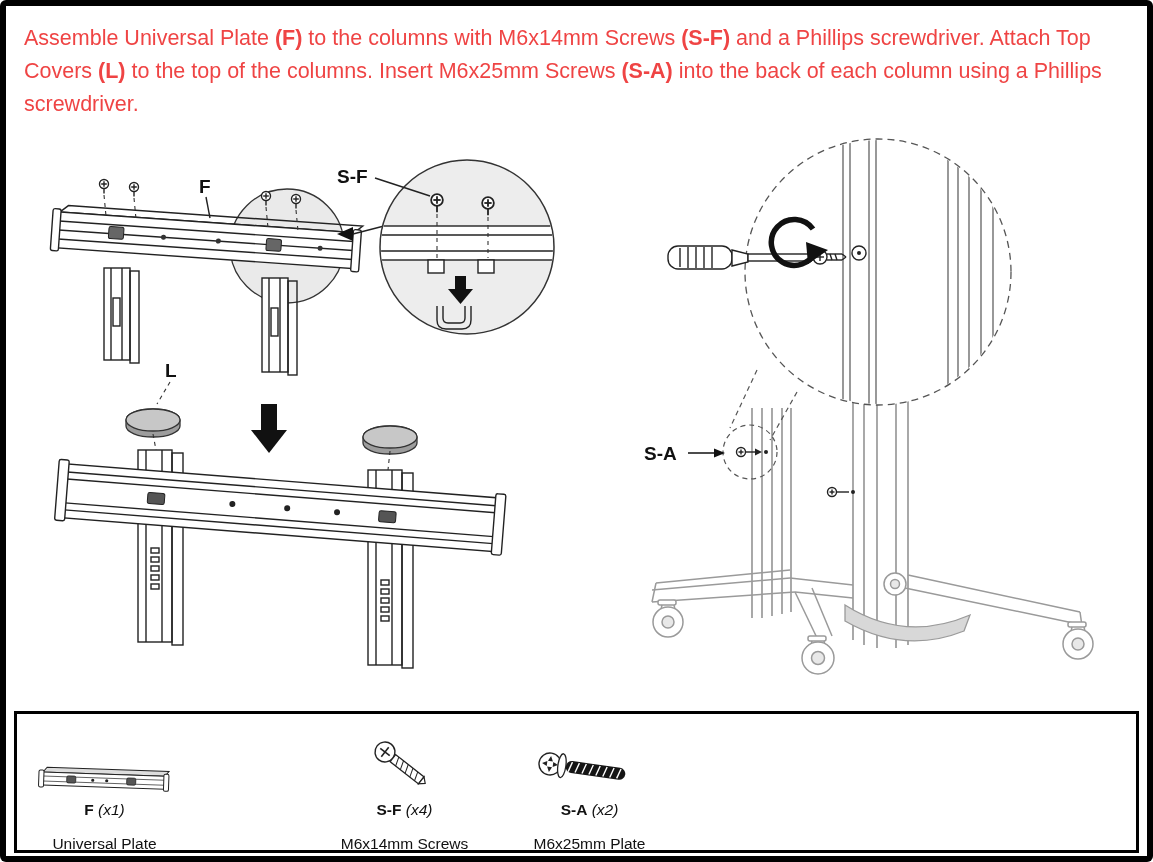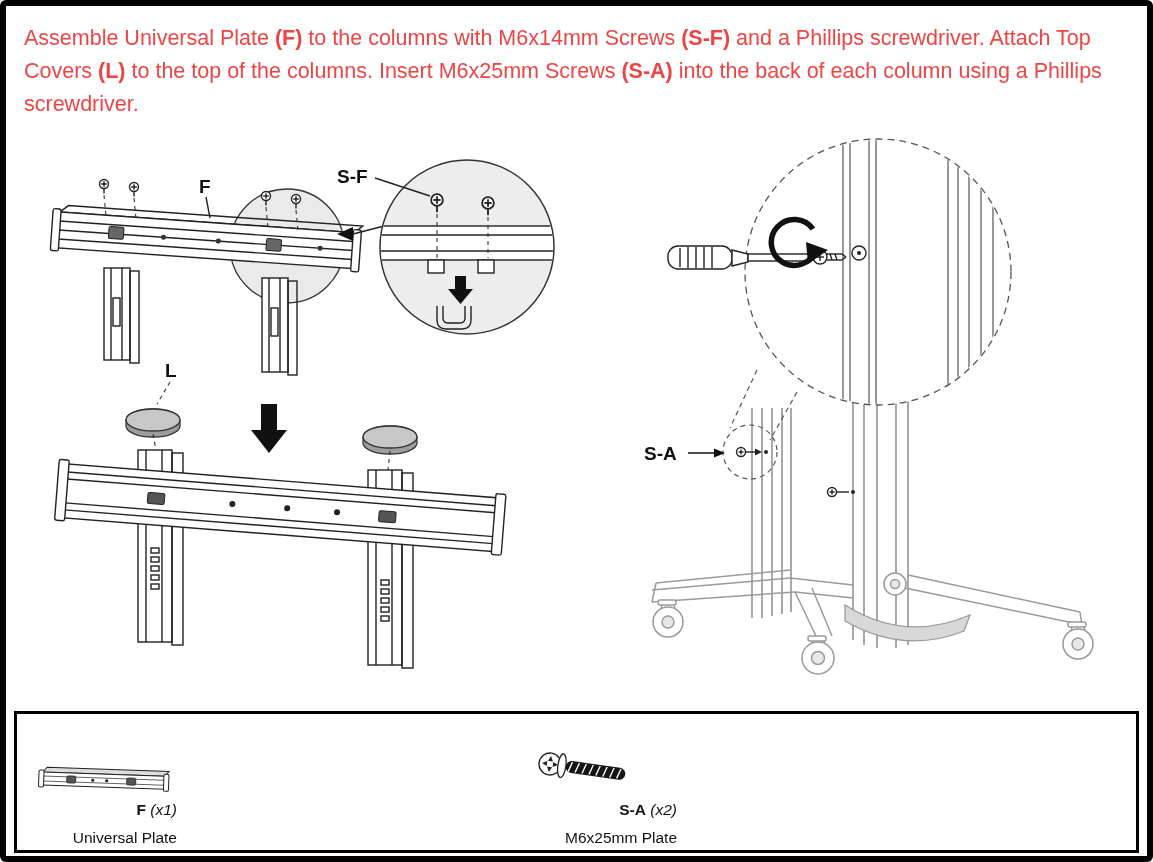--- a/index.html
+++ b/index.html
@@ -16,26 +16,26 @@
   .instructions{
     position:absolute;left:24px;top:22px;width:1100px;
     font-size:21.5px;line-height:33px;color:#ef4444;margin:0;
   }
   .instructions b{font-weight:700;}
   .diagram-svg{position:absolute;left:0;top:0;width:1153px;height:862px;}
   .parts-box{
     position:absolute;left:14px;top:711px;width:1125px;height:142px;
     border:3px solid #000;box-sizing:border-box;background:#fff;
   }
-  .part{position:absolute;top:24px;text-align:right;color:#111;}
+  .part{position:absolute;top:24px;text-align:center;color:#111;}
   .icon-wrap{height:56px;display:flex;align-items:flex-end;justify-content:center;}
   .part-label{font-size:15.5px;margin-top:7px;}
   .part-label b{font-weight:700;}
   .part-label i{font-style:italic;font-weight:400;}
-  .part-name{font-size:15.5px;margin-top:10px;}
+  .part-name{font-size:15.5px;margin-top:16px;}
   
   .ln{stroke:#222;stroke-width:1.4;fill:none;}
   .fw{fill:#fff;stroke:#222;stroke-width:1.4;}
   .dash{stroke:#333;stroke-width:1.1;fill:none;stroke-dasharray:4 4;}
   .blk{fill:#111;}
   text.dlabel{font-family:"Liberation Sans","DejaVu Sans",sans-serif;font-weight:700;font-size:19px;fill:#111;}
 </style>
 </head>
 <body>
 
@@ -327,20 +327,40 @@
             <rect x="4" y="10" width="5" height="17" rx="1.5" fill="#fff" stroke="#222" stroke-width="1"></rect>
             <rect x="129" y="10" width="5" height="17" rx="1.5" fill="#fff" stroke="#222" stroke-width="1"></rect>
           </g>
         </svg>
       </div>
       <div class="part-label"><b>F</b> <i>(x1)</i></div>
       <div class="part-name">Universal Plate</div>
     </div>
 
 
+    <div class="part" style="left:300px;width:175px">
+      <div class="icon-wrap">
+        <svg width="84" height="58" viewBox="0 0 84 58">
+          <g transform="rotate(38 22 16)">
+            <circle cx="22" cy="16" r="10" fill="#fff" stroke="#222" stroke-width="1.4"></circle>
+            <line x1="16" y1="16" x2="28" y2="16" stroke="#222" stroke-width="1.6"></line>
+            <line x1="22" y1="10" x2="22" y2="22" stroke="#222" stroke-width="1.6"></line>
+            <rect x="32" y="11.5" width="36" height="9" fill="#fff" stroke="#222" stroke-width="1.3"></rect>
+            <line x1="36" y1="11.5" x2="39" y2="20.5" stroke="#222" stroke-width="1"></line>
+            <line x1="42" y1="11.5" x2="45" y2="20.5" stroke="#222" stroke-width="1"></line>
+            <line x1="48" y1="11.5" x2="51" y2="20.5" stroke="#222" stroke-width="1"></line>
+            <line x1="54" y1="11.5" x2="57" y2="20.5" stroke="#222" stroke-width="1"></line>
+            <line x1="60" y1="11.5" x2="63" y2="20.5" stroke="#222" stroke-width="1"></line>
+            <polygon points="68,11.5 73,16 68,20.5" fill="#fff" stroke="#222" stroke-width="1.2"></polygon>
+          </g>
+        </svg>
+      </div>
+      <div class="part-label"><b>S-F</b> <i>(x4)</i></div>
+      <div class="part-name">M6x14mm Screws</div>
+    </div>
 
     <div class="part" style="left:485px;width:175px">
       <div class="icon-wrap">
         <svg width="112" height="48" viewBox="0 0 112 48">
           <g transform="rotate(8 16 18)">
             <circle cx="16" cy="18" r="11" fill="#fff" stroke="#222" stroke-width="1.4"></circle>
             <path d="M16,10 l2.5,5 h-5 z M16,26 l2.5,-5 h-5 z M8,18 l5,2.5 v-5 z M24,18 l-5,2.5 v-5 z" fill="#222"></path>
             <ellipse cx="28" cy="18" rx="4" ry="12" fill="#fff" stroke="#222" stroke-width="1.3"></ellipse>
             <rect x="32" y="12" width="60" height="12" rx="6" fill="#151515"></rect>
             <g stroke="#fff" stroke-width="1.4">

